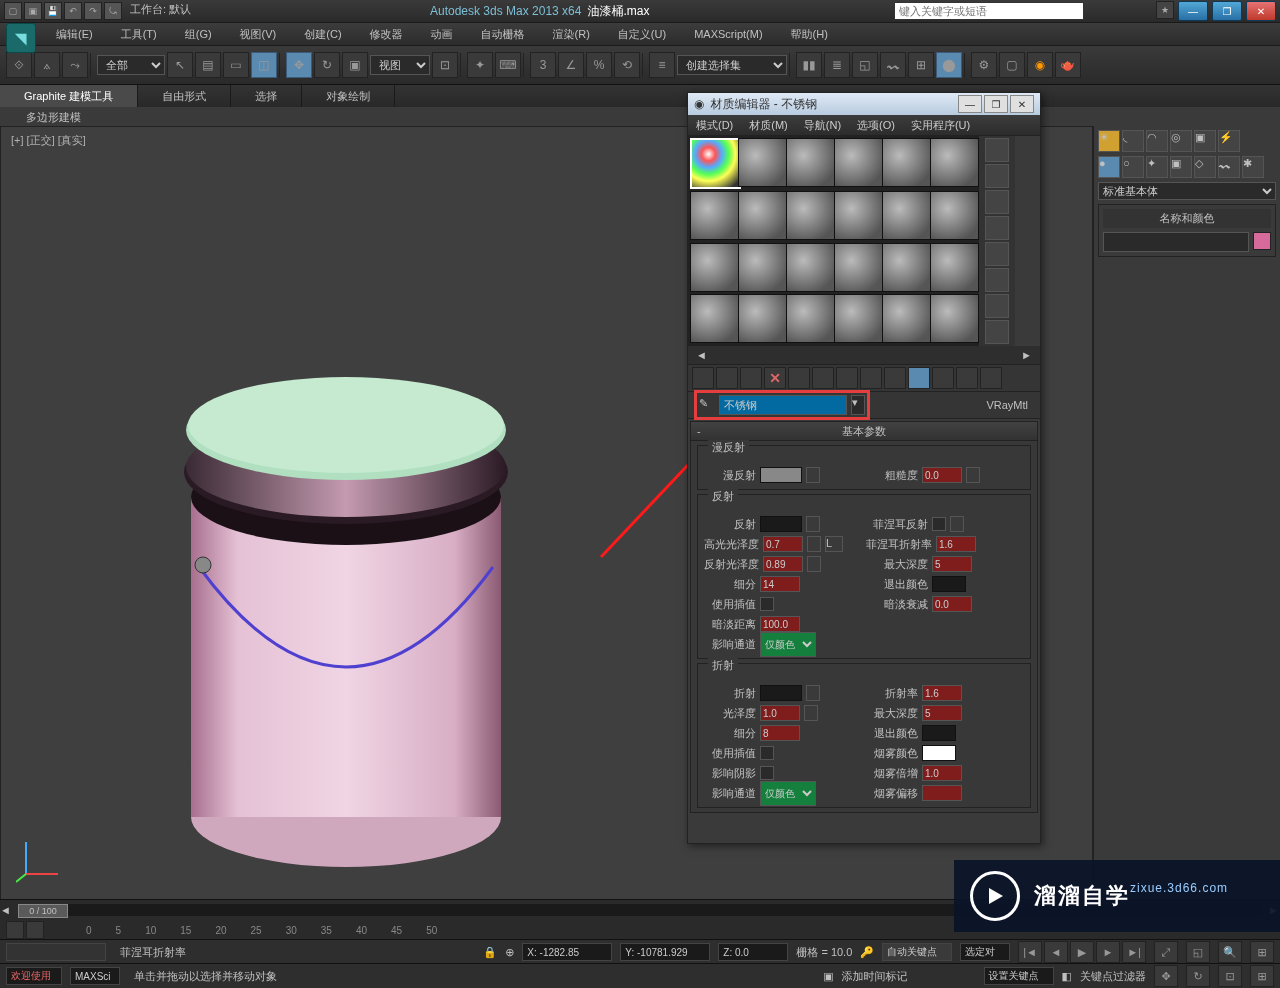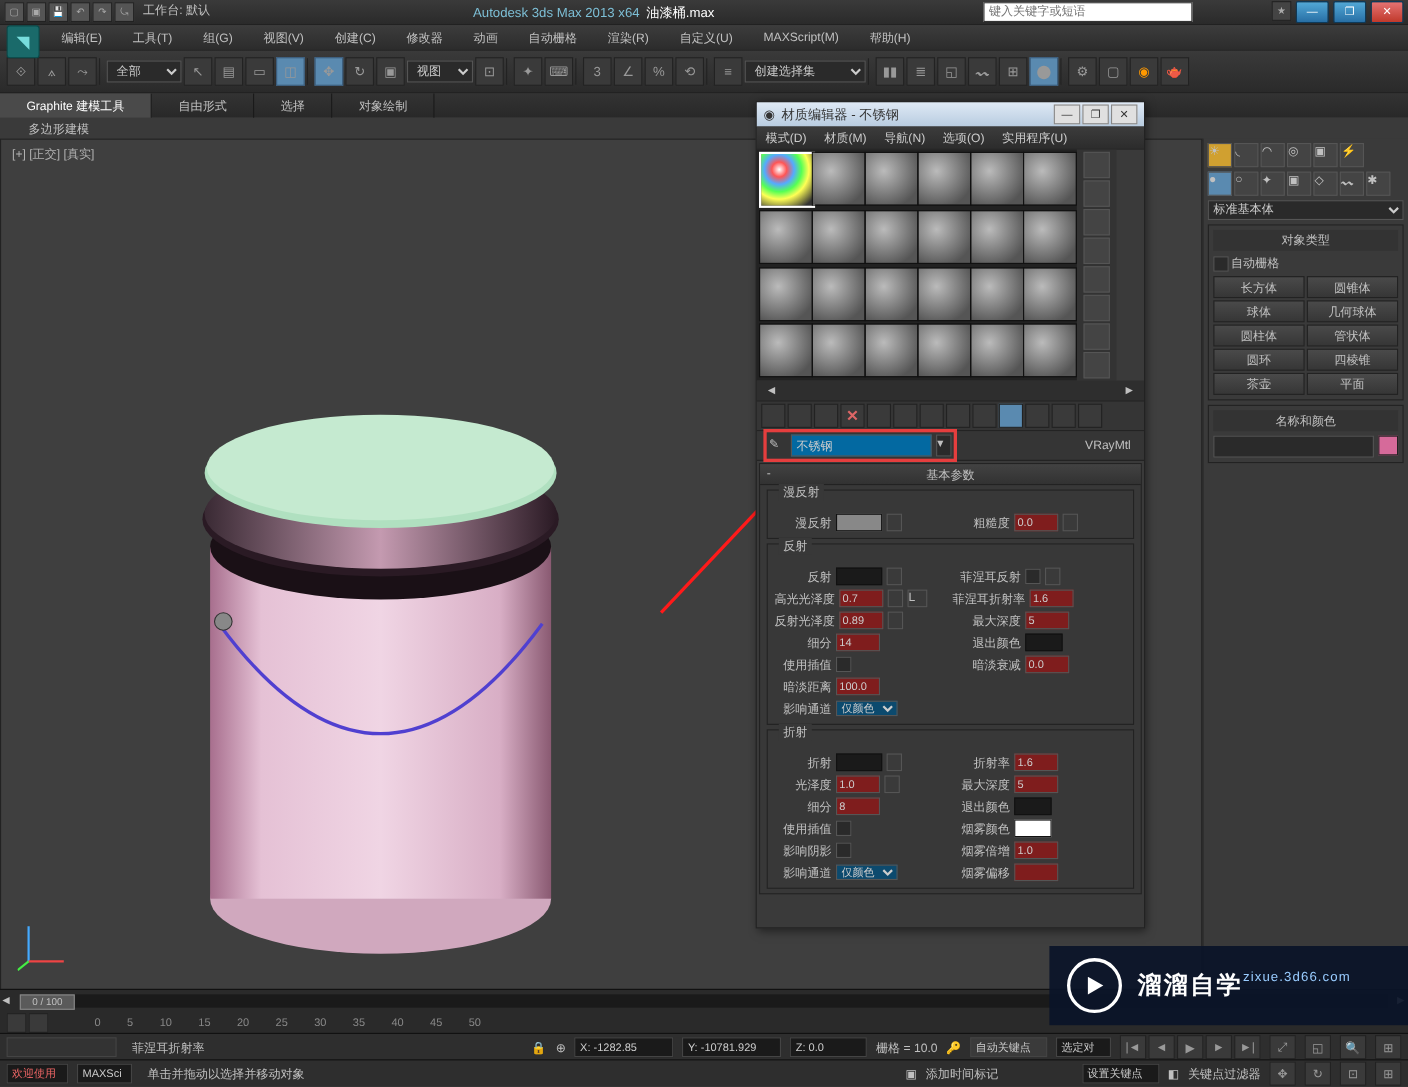--- a/index.html
+++ b/index.html
@@ -68,21 +68,21 @@
 .vray-sub{font-size:11px;color:#8bb}
 .param-group{border:1px solid #222;margin:4px 6px;padding:4px 6px}
 .pg-title{position:relative;top:-10px;background:#383838;display:inline-block;padding:0 4px;margin-left:4px}
 .prow{display:flex;align-items:center;gap:4px;height:20px;font-size:11px}
 .plbl{text-align:right;min-width:52px}
 .pswatch{width:40px;height:14px;background:#888;border:1px solid #111}
 .pswatch.dark{background:#1a1a1a}
 .pspin{width:34px;height:14px;background:#7f1d1d;border:1px solid #555;color:#ccc;font-size:10px;display:flex;align-items:center;padding:0 2px}
 .psmall{width:12px;height:14px;background:#3a3a3a;border:1px solid #555}
 .pchk{width:12px;height:12px;border:1px solid #555;background:#2a2a2a}
-.psel{height:14px;background:#0c4a6e;border:1px solid #555;color:#ccc;font-size:10px}
+.psel{height:25px;background:#15803d;border:1px solid #555;color:#ccc;font-size:10px}
 .two-col{display:grid;grid-template-columns:1fr 1fr;gap:4px}
 
 .anno-arrow{position:absolute;pointer-events:none}
 
 .timeline{position:absolute;bottom:68px;left:0;right:0;height:20px;background:#2a2a2a;border-top:1px solid #111;display:flex;align-items:center}
 .time-slider{flex:1;height:12px;background:#1a1a1a;margin:0 6px;position:relative}
 .time-block{position:absolute;left:0;width:48px;height:12px;background:#5a5a5a;border:1px solid #888;display:flex;align-items:center;justify-content:center;font-size:9px}
 .frames{position:absolute;bottom:48px;left:0;right:0;height:20px;background:#2a2a2a;display:flex;align-items:center;padding:0 6px;gap:2px}
 .frame-btn{width:16px;height:16px;background:#3a3a3a;border:1px solid #222}
 .frame-nums{display:flex;gap:24px;color:#888;font-size:10px;margin-left:40px}
@@ -252,39 +252,20 @@
       <div class="rp-icon" style="background:#5a8ab0">●</div>
       <div class="rp-icon">○</div>
       <div class="rp-icon">✦</div>
       <div class="rp-icon">▣</div>
       <div class="rp-icon">◇</div>
       <div class="rp-icon">〰</div>
       <div class="rp-icon">✱</div>
     </div>
     <select class="rp-dropdown"><option>标准基本体</option></select>
     <div class="rp-section">
-      <div class="rp-section-hdr">对象类型</div>
-      <div class="checkbox-grid">
-          <span class="pchk"></span>
-          <span>自动栅格</span>
-        </div>
-      <div class="rp-grid" style="margin-top:4px">
-        <div class="rp-btn">长方体</div>
-        <div class="rp-btn">圆锥体</div>
-        <div class="rp-btn">球体</div>
-        <div class="rp-btn">几何球体</div>
-        <div class="rp-btn">圆柱体</div>
-        <div class="rp-btn">管状体</div>
-        <div class="rp-btn">圆环</div>
-        <div class="rp-btn">四棱锥</div>
-        <div class="rp-btn">茶壶</div>
-        <div class="rp-btn">平面</div>
-      </div>
-    </div>
-    <div class="rp-section">
       <div class="rp-section-hdr">名称和颜色</div>
       <div style="display:flex;gap:4px">
         <input class="rp-dropdown" style="flex: 1 1 0%; height: 16px;">
         <div class="color-sw"></div>
       </div>
     </div>
   </div>
 </div>
 
 <div class="mat-ed">

